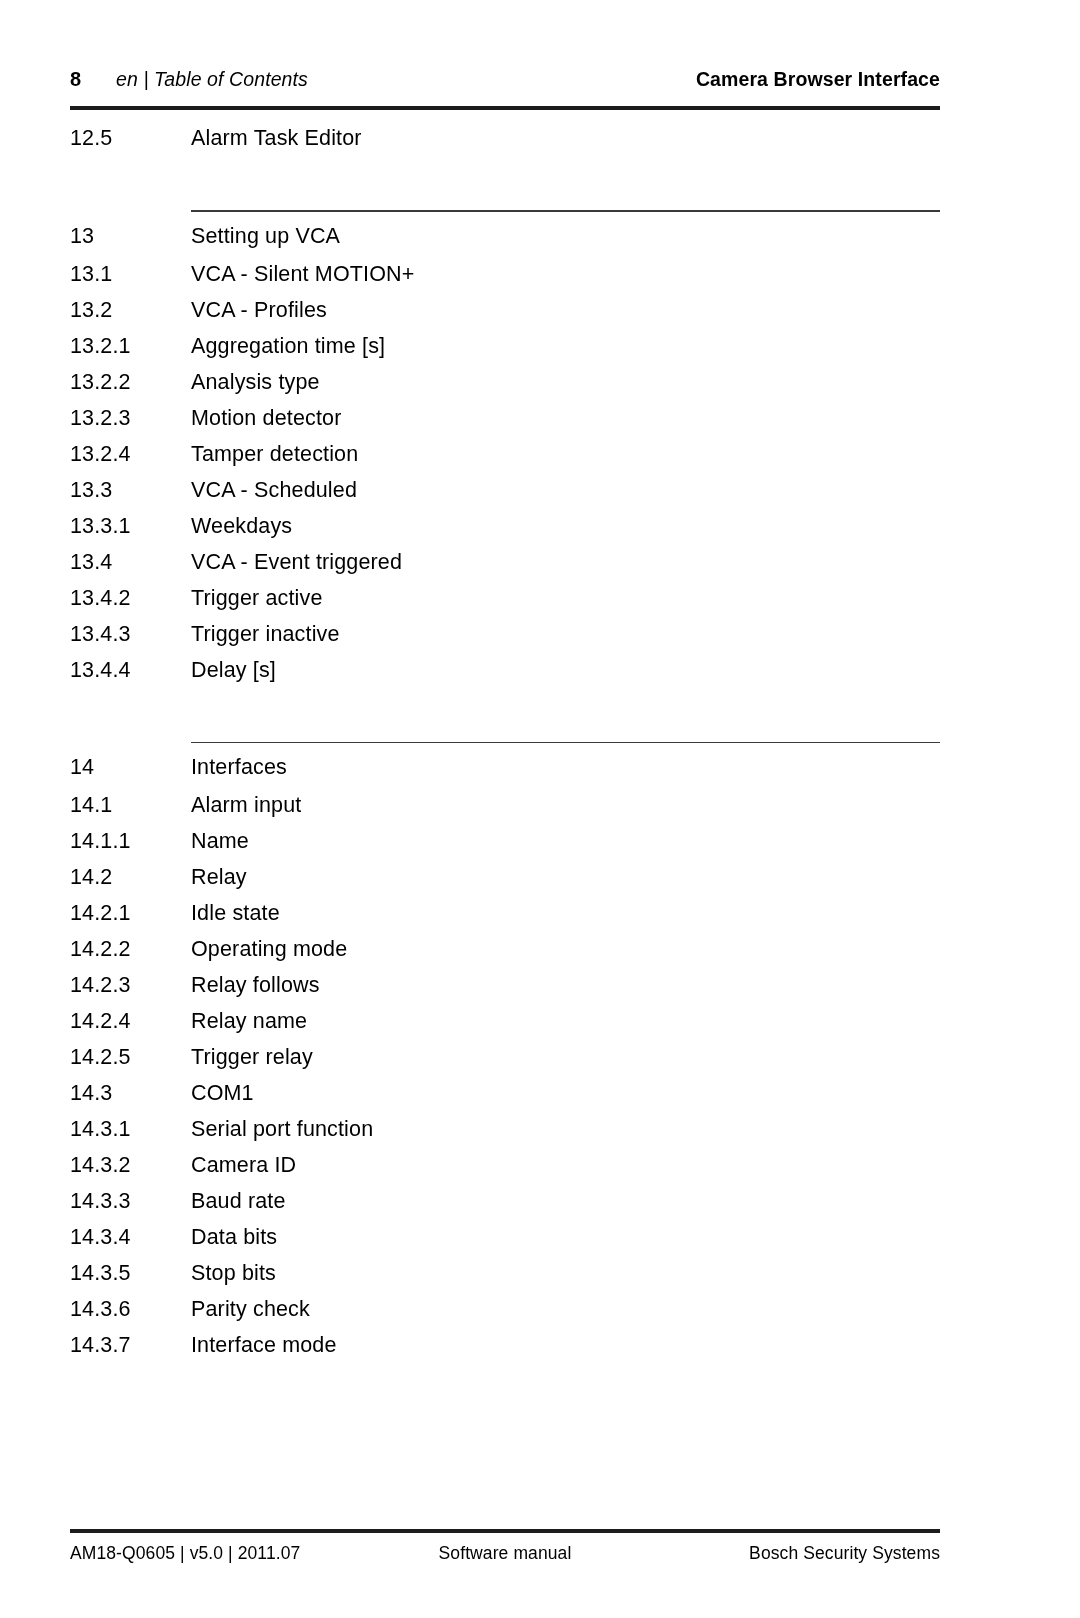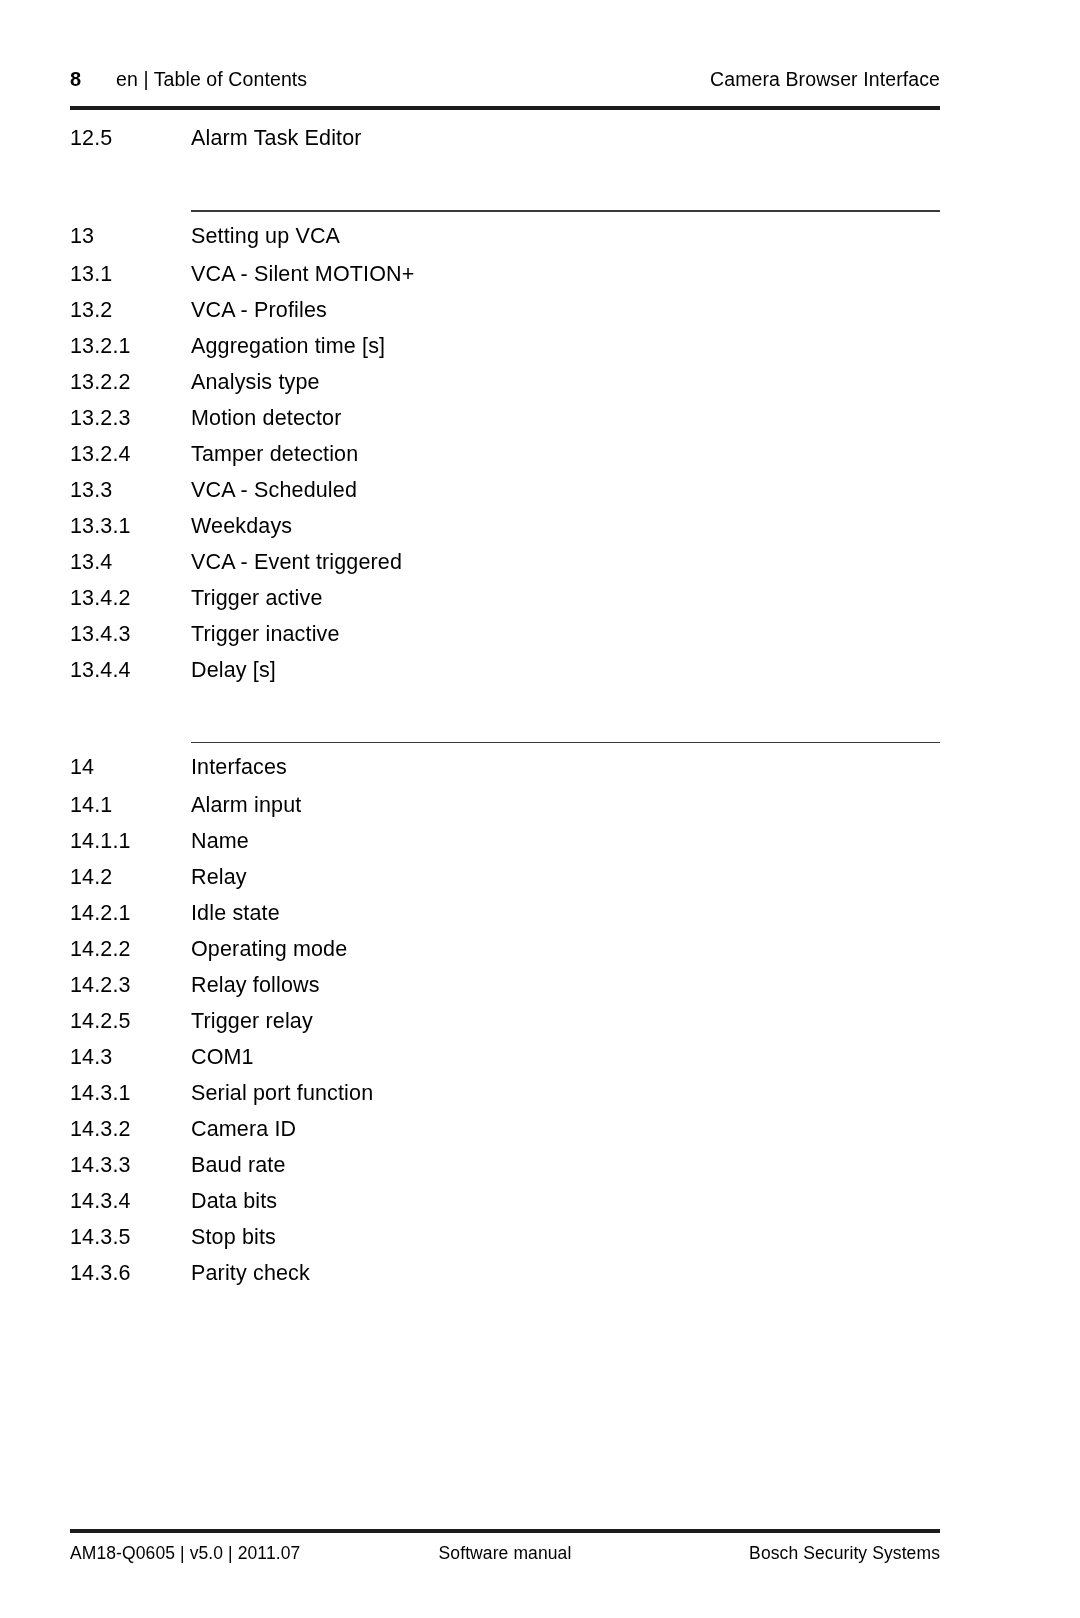--- a/index.html
+++ b/index.html
@@ -38,25 +38,27 @@
     letter-spacing: 0.1px;
   }
   .header-pageno {
     font-weight: bold;
     font-size: 20px;
     min-width: 46px;
   }
   .header-left {
     flex: 0 0 auto;
     white-space: pre;
+    font-style: italic;
   }
   .header-spacer { flex: 1 1 auto; }
   .header-right {
     flex: 0 0 auto;
     white-space: pre;
+    font-weight: bold;
   }
   .rule-double-bottom {
     position: absolute;
     left: 0;
     bottom: 0;
     width: 100%;
     height: 4px;
   }
   .rule-double-bottom::before {
     content: "";
@@ -284,20 +286,25 @@
         <span class="num">14.2.2</span>
         <span class="title">Operating mode</span>
         <span class="page">84</span>
       </div>
       <div class="toc-row">
         <span class="num">14.2.3</span>
         <span class="title">Relay follows</span>
         <span class="page">84</span>
       </div>
       <div class="toc-row">
+        <span class="num">14.2.4</span>
+        <span class="title">Relay name</span>
+        <span class="page">85</span>
+      </div>
+      <div class="toc-row">
         <span class="num">14.2.5</span>
         <span class="title">Trigger relay</span>
         <span class="page">85</span>
       </div>
       <div class="toc-row">
         <span class="num">14.3</span>
         <span class="title">COM1</span>
         <span class="page">85</span>
       </div>
       <div class="toc-row">
@@ -321,20 +328,25 @@
         <span class="page">85</span>
       </div>
       <div class="toc-row">
         <span class="num">14.3.5</span>
         <span class="title">Stop bits</span>
         <span class="page">85</span>
       </div>
       <div class="toc-row">
         <span class="num">14.3.6</span>
         <span class="title">Parity check</span>
+        <span class="page">85</span>
+      </div>
+      <div class="toc-row">
+        <span class="num">14.3.7</span>
+        <span class="title">Interface mode</span>
         <span class="page">85</span>
       </div>
     </div>
 
   <div class="footer">
     <div class="rule-double-top"></div>
     <div class="footer-row">
       <span class="footer-left">AM18-Q0605 | v5.0 | 2011.07</span>
       <span class="footer-center">Software manual</span>
       <span class="footer-right">Bosch Security Systems</span>

